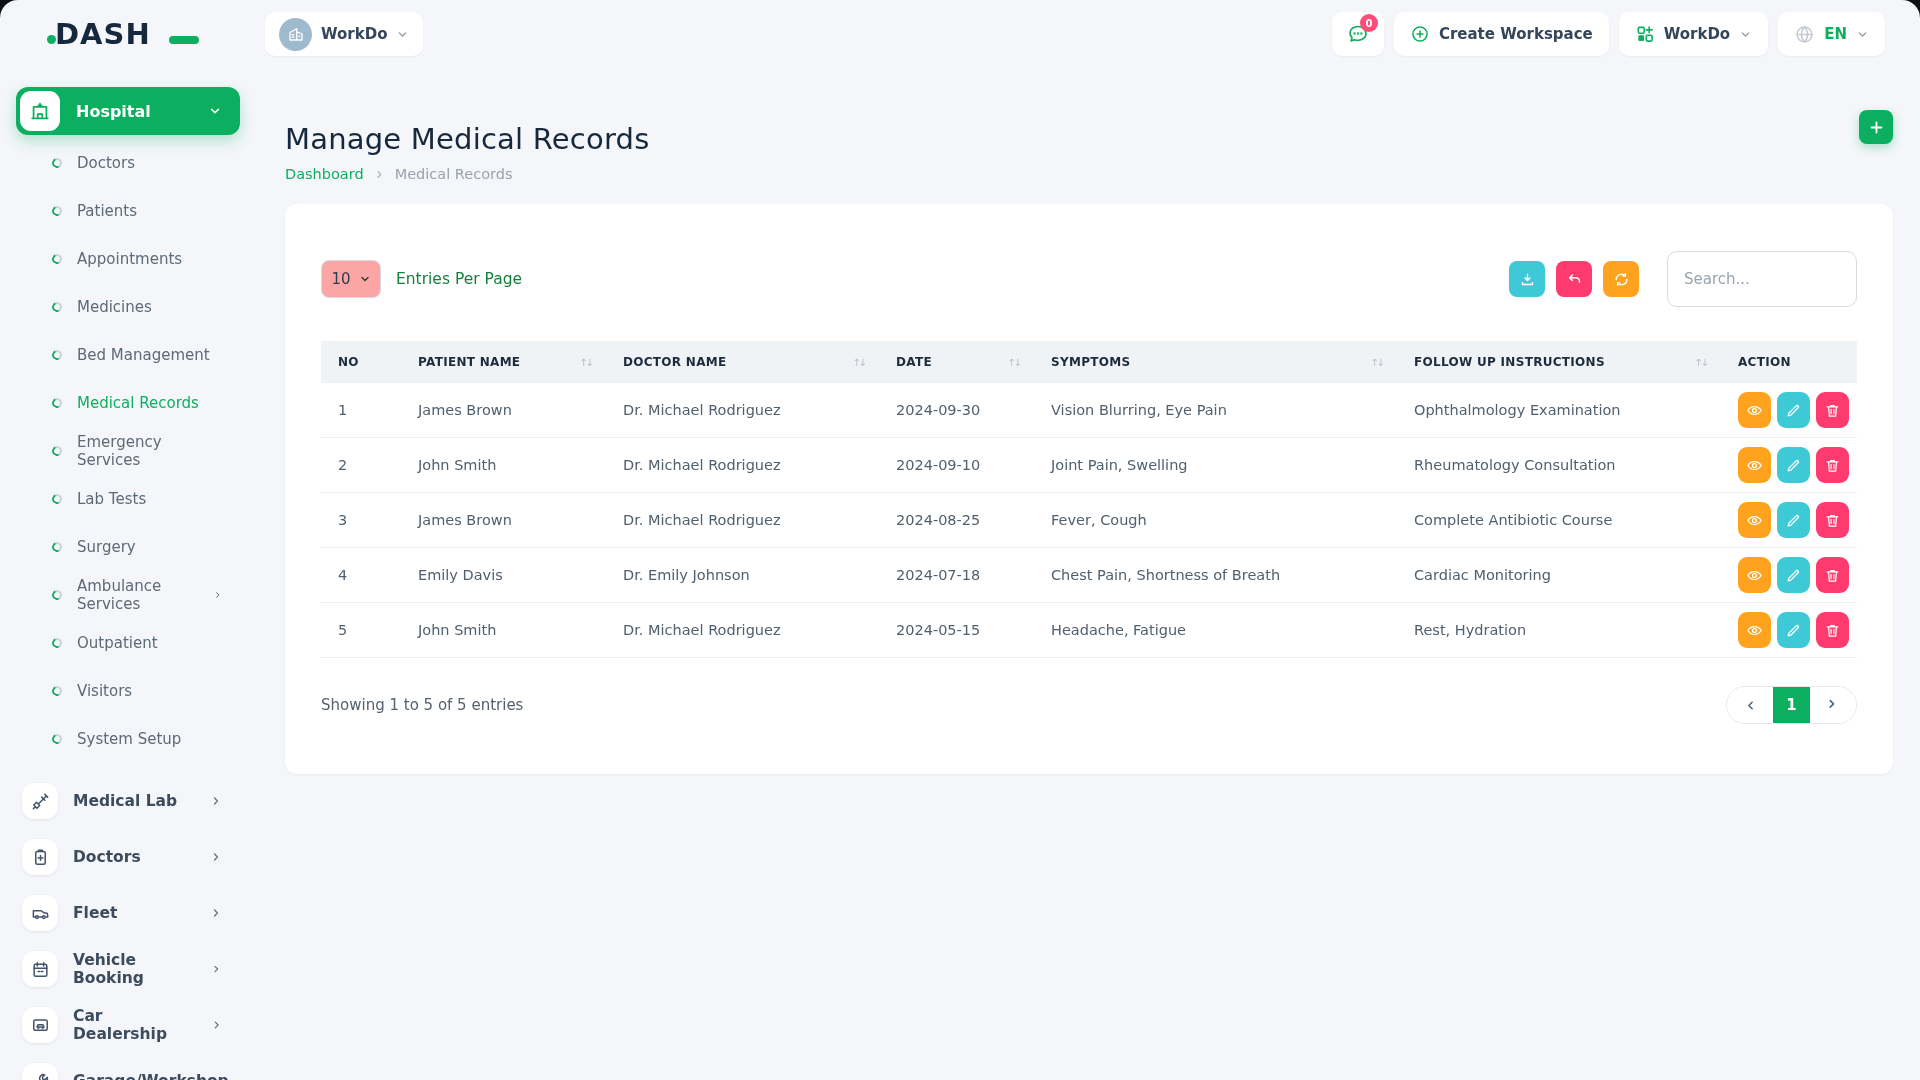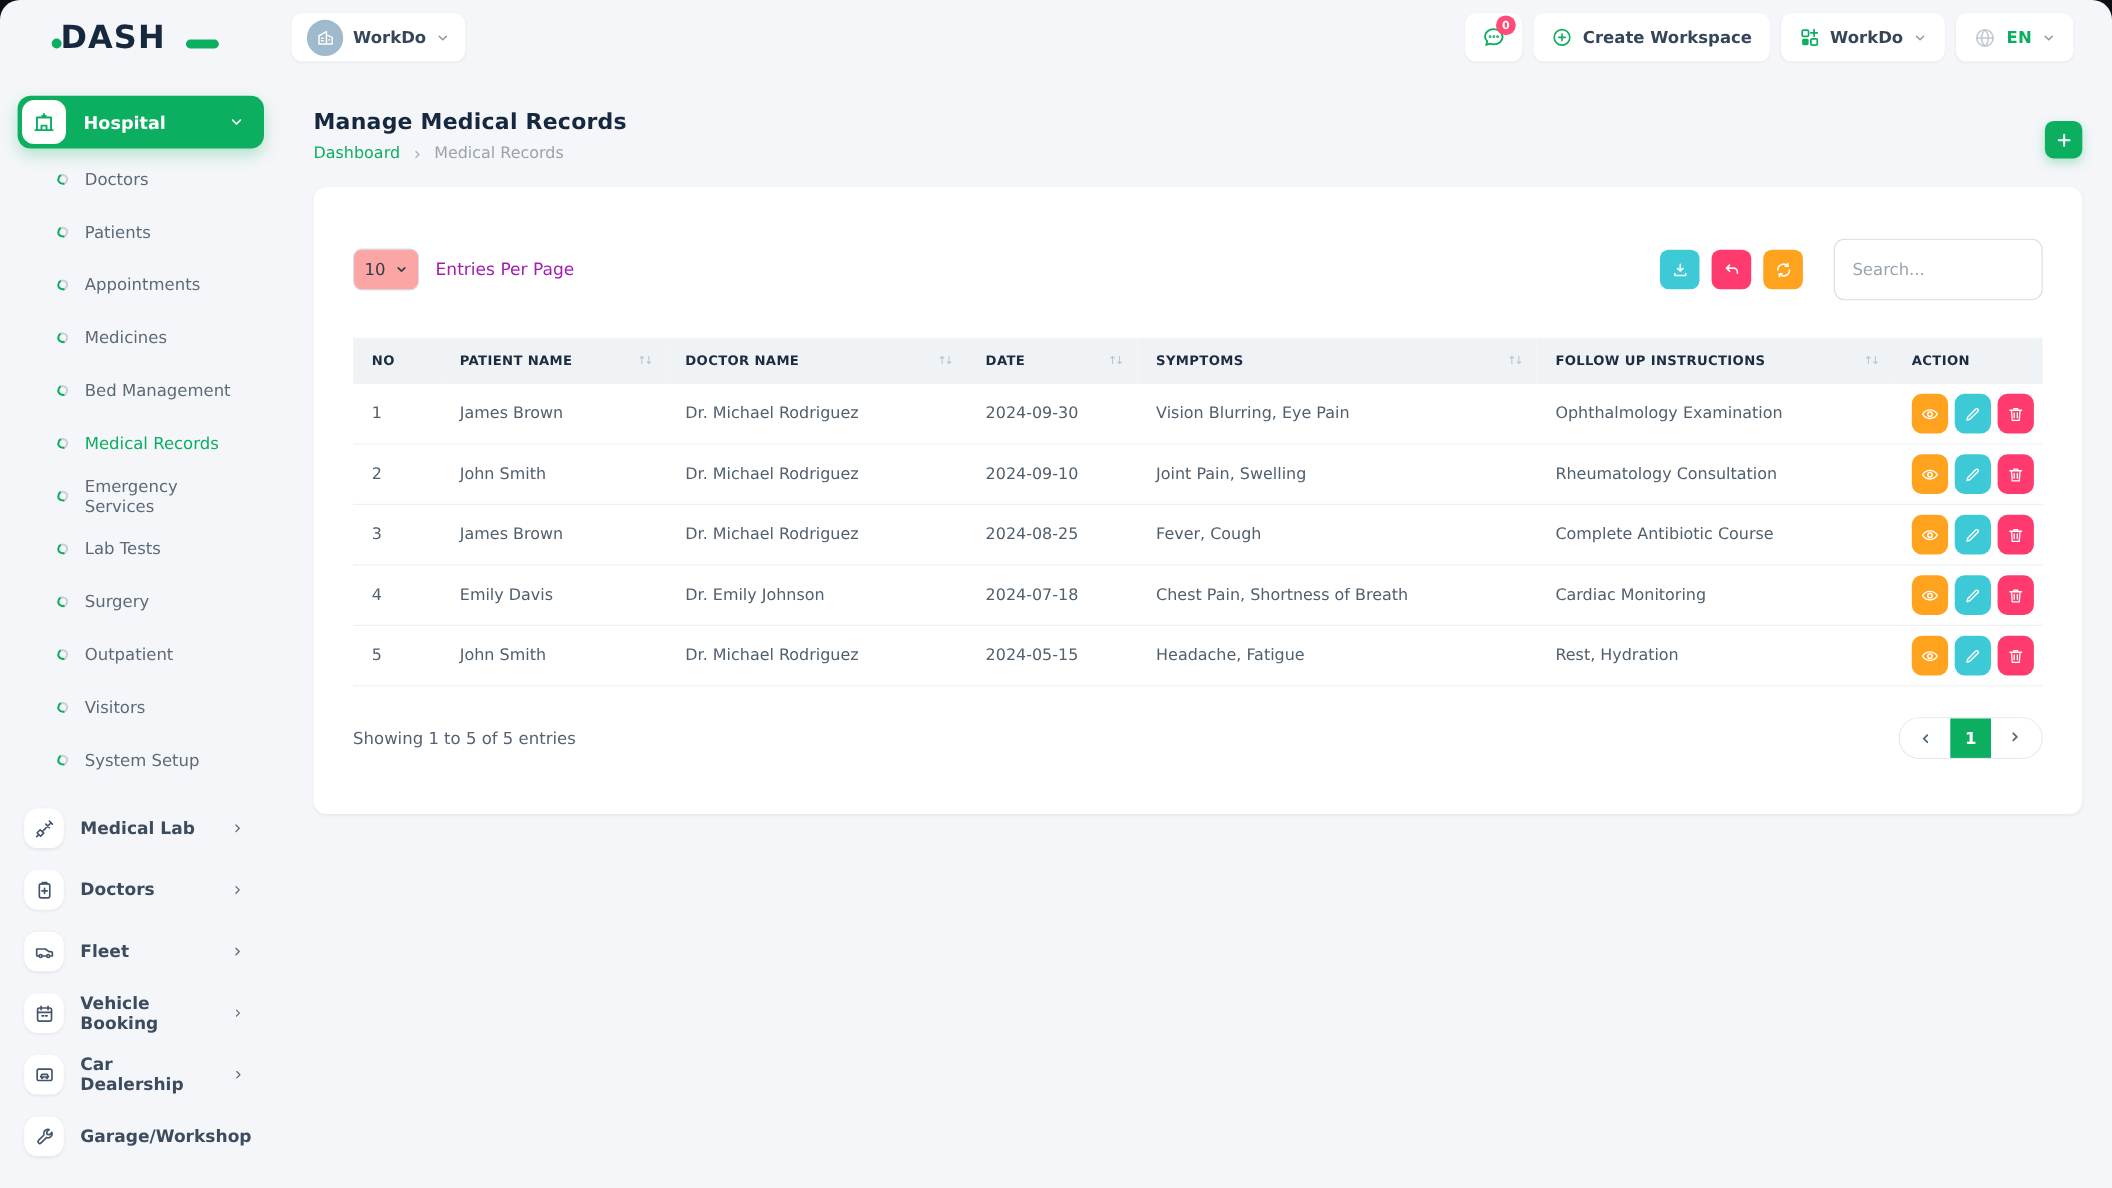--- a/index.html
+++ b/index.html
@@ -86,21 +86,21 @@
     width: 36px; height: 36px; border-radius: 12px; background: #fff; color: #44546a;
     display: flex; align-items: center; justify-content: center;
     box-shadow: 0 1px 3px rgba(16,24,40,.07); flex: 0 0 36px;
   }
   .module-tile svg { width: 19px; height: 19px; }
   .module-item .sub-chev { margin-left: auto; color: #5d6a77; }
 
   
   .main { flex: 1; padding: 0 27px 0 25px; min-width: 0; }
   .page-head { margin-top: 38px; display: flex; align-items: flex-start; }
-  h1 { font-size: 20px; font-weight: 700; color: #16283e; letter-spacing: .2px; }
+  h1 { font-size: 29px; font-weight: 400; color: #16283e; letter-spacing: .2px; margin-top: 24px; }
   .breadcrumb { margin-top: 10px; display: flex; align-items: center; gap: 10px; font-size: 14.5px; }
   .breadcrumb a { color: #0caf60; text-decoration: none; cursor: pointer; }
   .bc-sep { color: #aab3bd; }
   .bc-cur { color: #9aa3ad; }
   .add-btn {
     margin-left: auto; margin-top: 12px; width: 34px; height: 34px; border-radius: 8px;
     background: #0caf60; color: #fff; display: flex; align-items: center; justify-content: center;
     box-shadow: 0 4px 10px rgba(12,175,96,.3);
   }
   .add-btn svg { width: 17px; height: 17px; }
@@ -111,21 +111,21 @@
     box-shadow: 0 1px 3px rgba(16,24,40,.05);
     padding: 47px 36px 50px;
   }
   .controls { display: flex; align-items: center; }
   .entries-select {
     width: 60px; height: 38px; border: 1px solid #d7dce3; border-radius: 8px;
     display: flex; align-items: center; justify-content: center; gap: 8px;
     font-size: 15px; color: #2f3c4a; background: #fca5a5;
   }
   .entries-select svg { width: 12px; height: 12px; color: #2f3c4a; }
-  .entries-label { margin-left: 15px; font-size: 15.5px; color: #a21caf; }
+  .entries-label { margin-left: 15px; font-size: 15.5px; color: #15803d; }
   .spacer { flex: 1; }
   .sq-btn {
     width: 36px; height: 36px; border-radius: 8px; color: #fff;
     display: flex; align-items: center; justify-content: center; margin-left: 11px;
   }
   .sq-btn svg { width: 17px; height: 17px; }
   .sq-btn.cyan { background: #3ec9d6; }
   .sq-btn.pink { background: #ff3a6e; }
   .sq-btn.orange { background: #ffa21d; }
   .search {
@@ -296,20 +296,27 @@
     <span class="side-label">Lab Tests</span>
 
   </li>
 
   <li class="side-item">
     <span class="dot"></span>
     <span class="side-label">Surgery</span>
 
   </li>
 
+  <li class="side-item has-sub">
+    <span class="dot"></span>
+    <span class="side-label">Ambulance Services</span>
+    <svg class="sub-chev" width="12" height="12" viewBox="0 0 24 24" fill="none" stroke="currentColor" stroke-width="2.4" stroke-linecap="round" stroke-linejoin="round">
+              <path d="M9 6l6 6-6 6"></path>
+            </svg>
+  </li>
 
   <li class="side-item">
     <span class="dot"></span>
     <span class="side-label">Outpatient</span>
 
   </li>
 
   <li class="side-item">
     <span class="dot"></span>
     <span class="side-label">Visitors</span>

